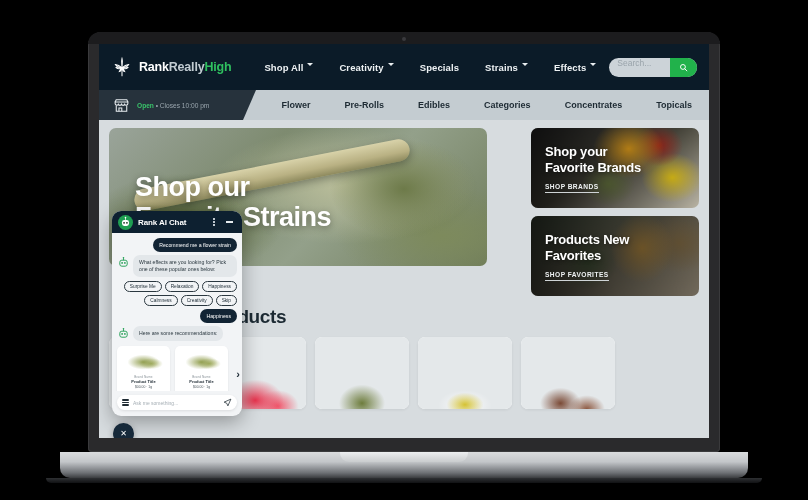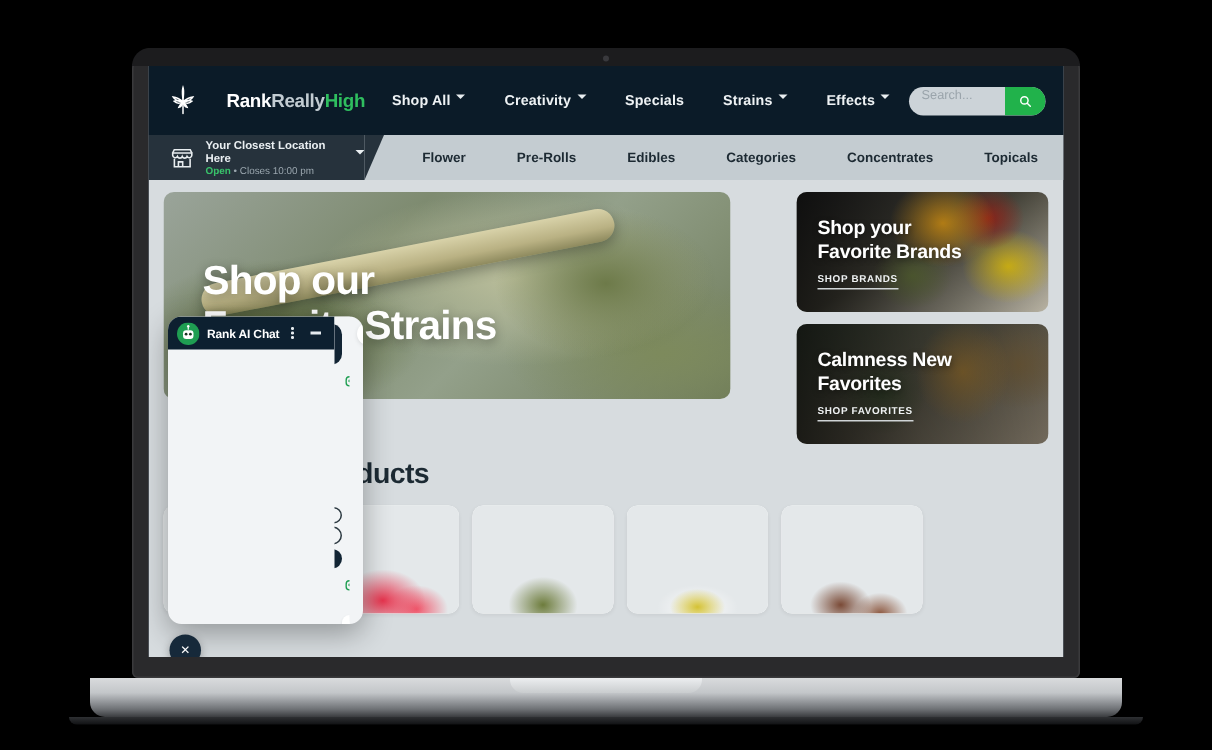--- a/index.html
+++ b/index.html
@@ -61,21 +61,21 @@
   }
 
   
   .site { position: relative; width: 100%; height: 100%; background: #d7dcdf; }
   #topnav {
     position: relative;
     height: 46px; background: #0b1b28;
     display: flex; align-items: center; padding: 0 12px;
     gap: 0;
   }
-  #brand { display: flex; align-items: center; gap: 18px; margin-right: 5px; }
+  #brand { display: flex; align-items: center; gap: 6px; margin-right: 20px; }
   #brand-logo { width: 22px; height: 22px; }
   #brand-text { font-size: 12.5px; font-weight: bold; letter-spacing: -.2px; white-space: nowrap; }
   .bt-rank { color: #ffffff; }
   .bt-really { color: #c2ccd2; }
   .bt-high { color: #2fbf5f; }
 
   .navlink {
     color: #eef2f4; font-size: 9.5px; font-weight: bold;
     padding: 0 13px; white-space: nowrap;
     display: flex; gap: 4px;
@@ -212,21 +212,21 @@
   .pt-flower  { background: radial-gradient(ellipse 34% 36% at 50% 92%, #6d7c3c 0%, rgba(109,124,60,0) 72%), #e4e8ea; }
   .pt-conc    { background: radial-gradient(ellipse 28% 24% at 50% 94%, #d4c234 0%, rgba(212,194,52,0) 70%), radial-gradient(ellipse 40% 30% at 50% 95%, rgba(255,255,255,.85) 0%, rgba(255,255,255,0) 72%), #e4e8ea; }
   .pt-edible  { background: radial-gradient(ellipse 30% 30% at 42% 92%, #7a4a36 0%, rgba(122,74,54,0) 72%), radial-gradient(ellipse 26% 26% at 70% 100%, #8e5a42 0%, rgba(142,90,66,0) 74%), #e4e8ea; }
 
   
   #chat-widget {
     position: absolute; left: 13px; top: 167px;
     width: 130px; height: 205px;
     background: #f2f4f6; border-radius: 9px; overflow: hidden;
     box-shadow: 0 6px 20px rgba(0,0,0,.33); z-index: 40;
-    display: flex; flex-direction: row;
+    display: flex; flex-direction: column;
   }
   #chat-header {
     height: 22px; background: #0d2030; display: flex; align-items: center;
     padding: 0 6px; gap: 5px; flex: none;
   }
   #chat-avatar { width: 15px; height: 15px; flex: none; }
   #chat-title { color: #fff; font-size: 8px; font-weight: bold; flex: 1; letter-spacing: -.1px; }
   #chat-menu-icon { display: flex; flex-direction: column; gap: 1.4px; padding: 2px 3px; cursor: pointer; }
   #chat-menu-icon i { width: 1.6px; height: 1.6px; background: #e4eaee; border-radius: 50%; display: block; }
   #chat-min-icon { width: 7px; height: 1.5px; background: #e4eaee; margin: 0 3px; cursor: pointer; }
@@ -368,24 +368,20 @@
           <div id="loc-block">
             <svg id="store-icon" viewBox="0 0 24 24">
               <g fill="none" stroke="#e8edf0" stroke-width="1.5">
                 <path d="M3 7l1.5-3h15L21 7"></path>
                 <path d="M3 7h18v2.2a2.4 2.4 0 0 1-4.5 1.1 2.4 2.4 0 0 1-4.5 0 2.4 2.4 0 0 1-4.5 0A2.4 2.4 0 0 1 3 9.2z"></path>
                 <path d="M4.6 12.4V20h14.8v-7.6"></path>
                 <path d="M8.4 20v-4.6h4V20"></path>
               </g>
             </svg>
             <div>
-              <div id="loc-name">
-                <span>Your Closest Location Here</span>
-                <span class="caret"></span>
-              </div>
               <div id="loc-status">
                 <b>Open</b>
                 <span>•</span>
                 <span>Closes 10:00 pm</span>
               </div>
             </div>
           </div>
           <div id="cat-links">
             <a class="catlink">Flower</a>
             <a class="catlink">Pre-Rolls</a>
@@ -415,21 +411,21 @@
                   <div class="promo-title">
                     <div>Shop your</div>
                     <div>Favorite Brands</div>
                   </div>
                   <div class="promo-cta">SHOP BRANDS</div>
                 </div>
               </div>
               <div class="promo" id="promo-2">
                 <div class="promo-inner">
                   <div class="promo-title">
-                    <div>Calmness New</div>
+                    <div>Products New</div>
                     <div>Favorites</div>
                   </div>
                   <div class="promo-cta">SHOP FAVORITES</div>
                 </div>
               </div>
             </div>
           </div>
 
           <div id="products-section">
             <div id="products-heading">Featured Products</div>

